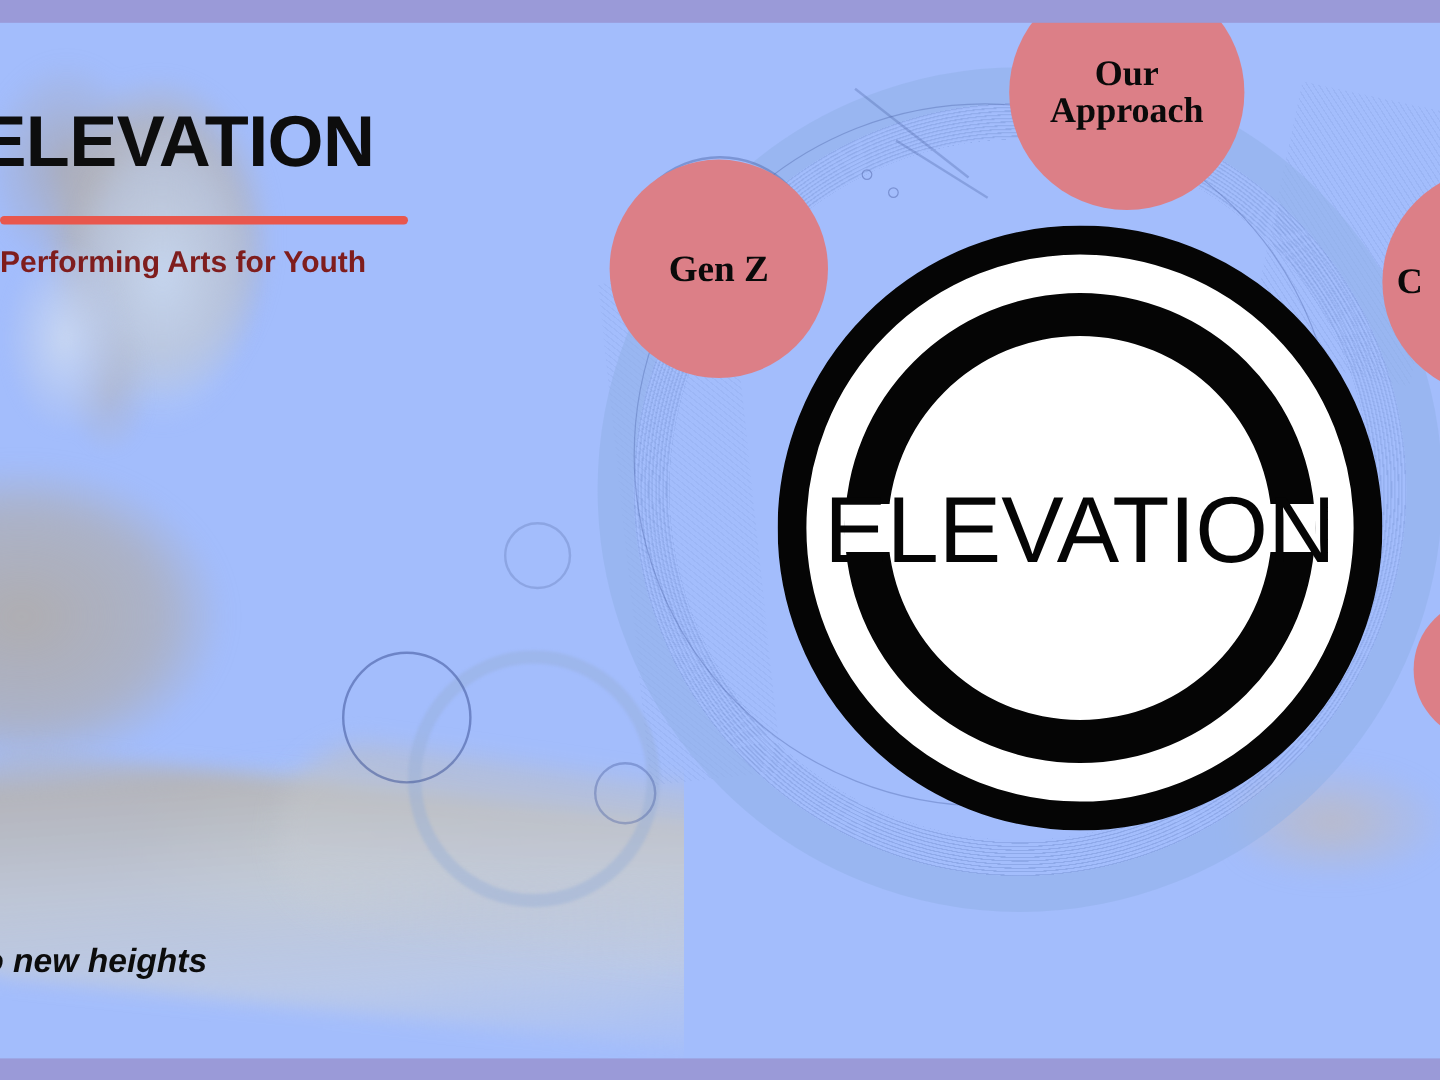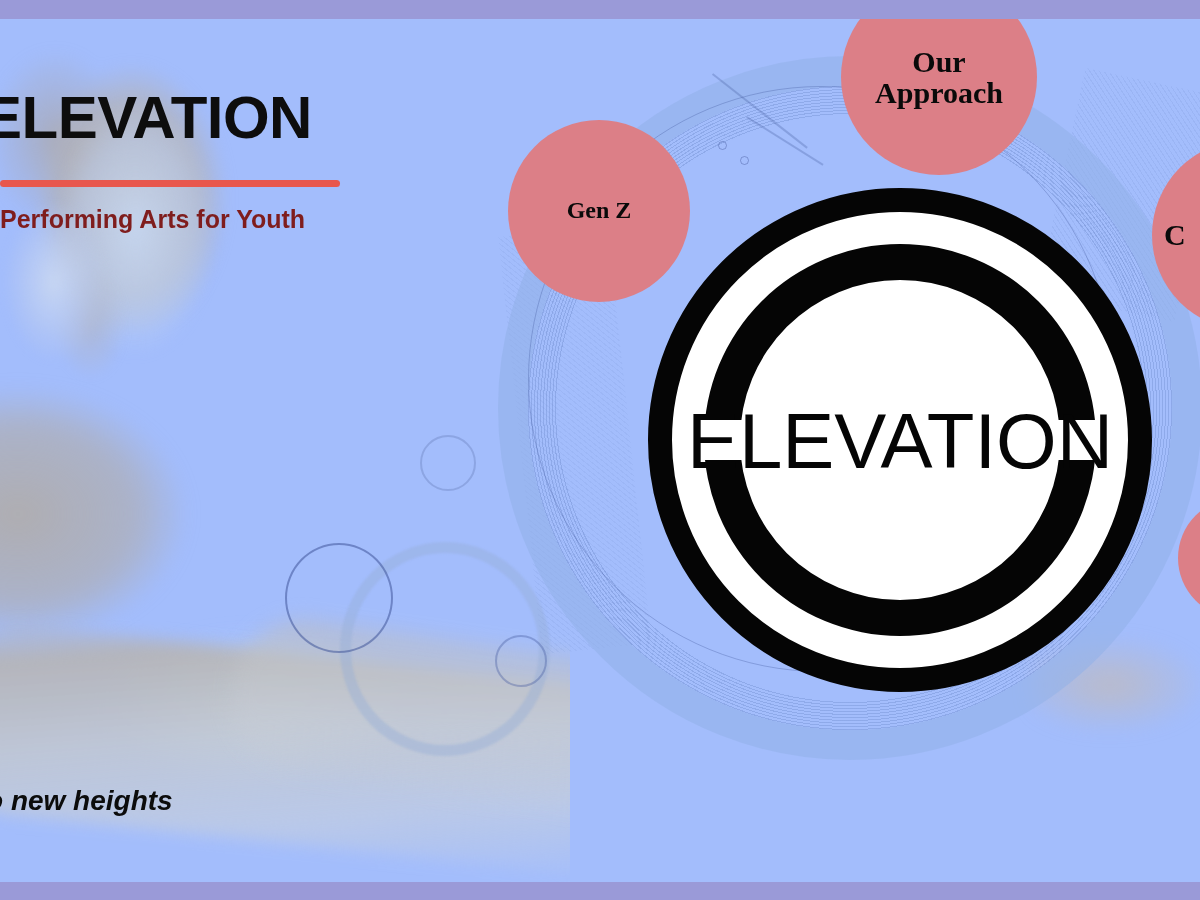--- a/index.html
+++ b/index.html
@@ -271,21 +271,21 @@
     display: flex;
     align-items: center;
     justify-content: center;
     text-align: center;
     color: #0a0a0a;
     font-family: "Liberation Serif", serif;
     font-weight: 700;
     z-index: 30;
     line-height: 1.05;
   }
-  .bubble-genz     { left: 508px; top: 120px; width: 182px; height: 182px; font-size: 24px; }
+  .bubble-genz     { left: 508px; top: 133px; width: 182px; height: 182px; font-size: 31px; }
   .bubble-approach { left: 841px; top: -21px; width: 196px; height: 196px; font-size: 30px; }
   .bubble-creative { left: 1152px; top: 140px; width: 190px; height: 190px; font-size: 30px;
                      justify-content: flex-start; padding-left: 12px; box-sizing: border-box; }
   .bubble-extra    { left: 1178px; top: 498px; width: 120px; height: 120px; }
   .bubble-line { display: block; }
 
   
   .tex {
     position: absolute;
     z-index: 6;

